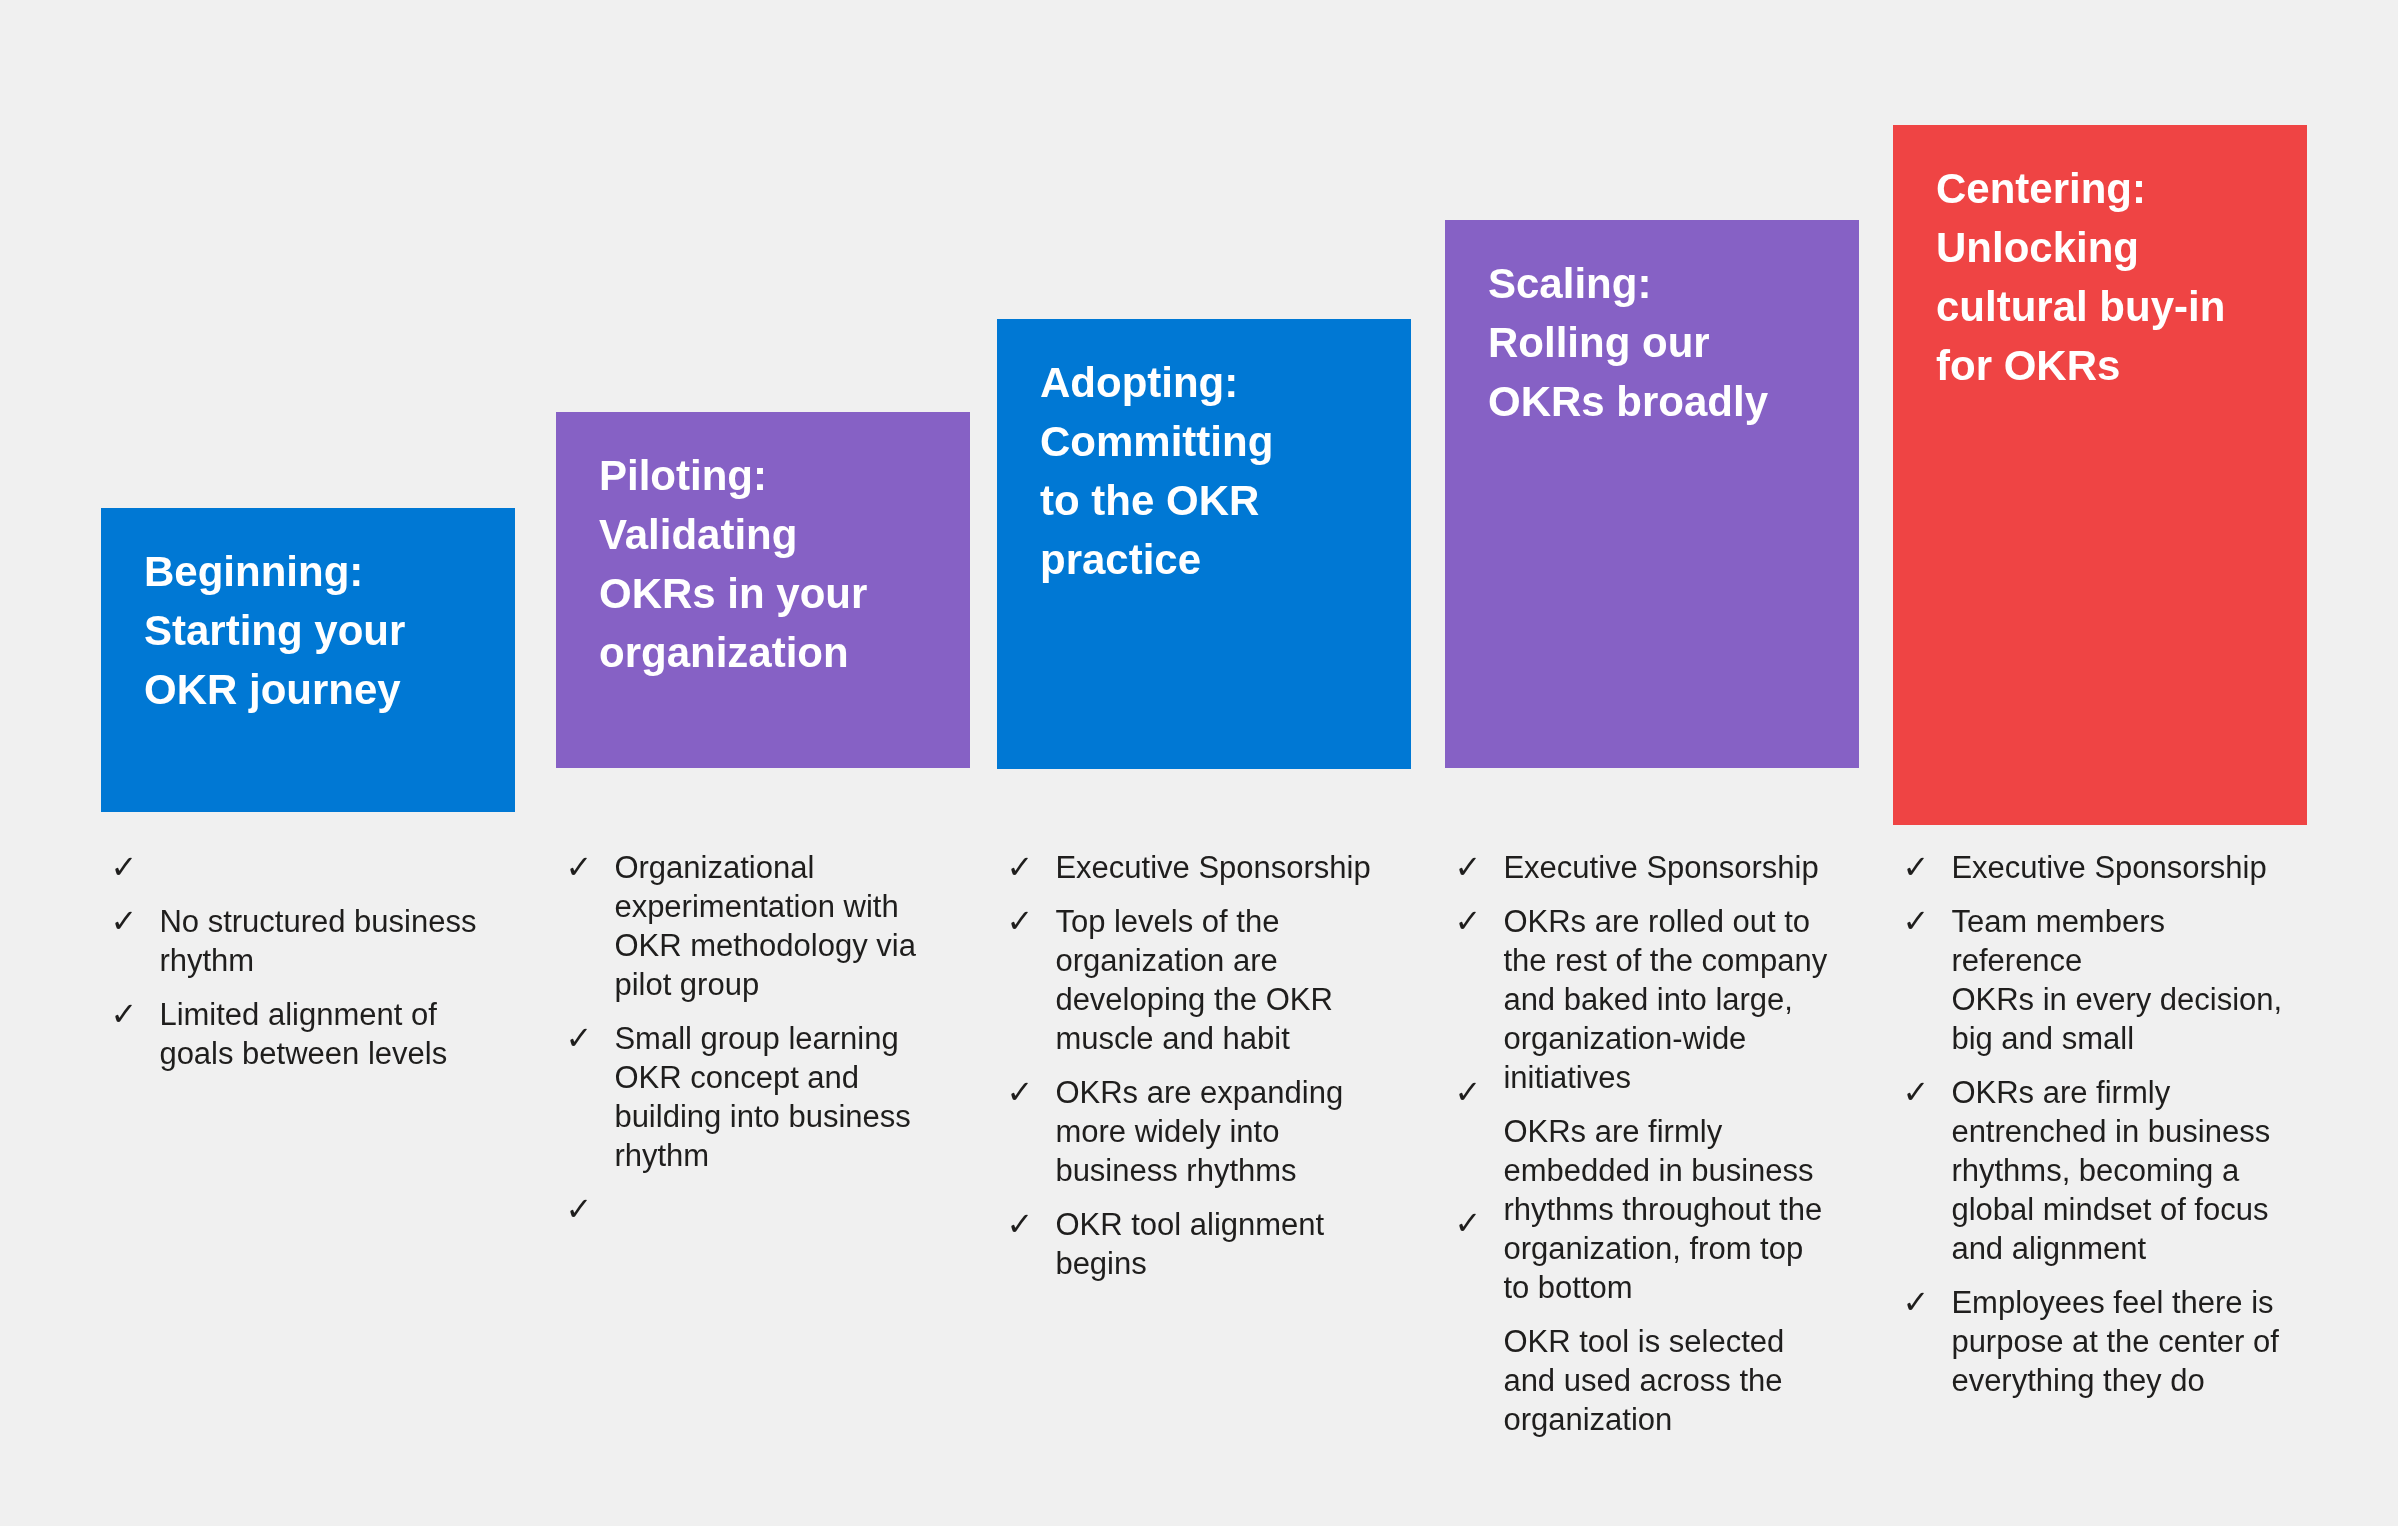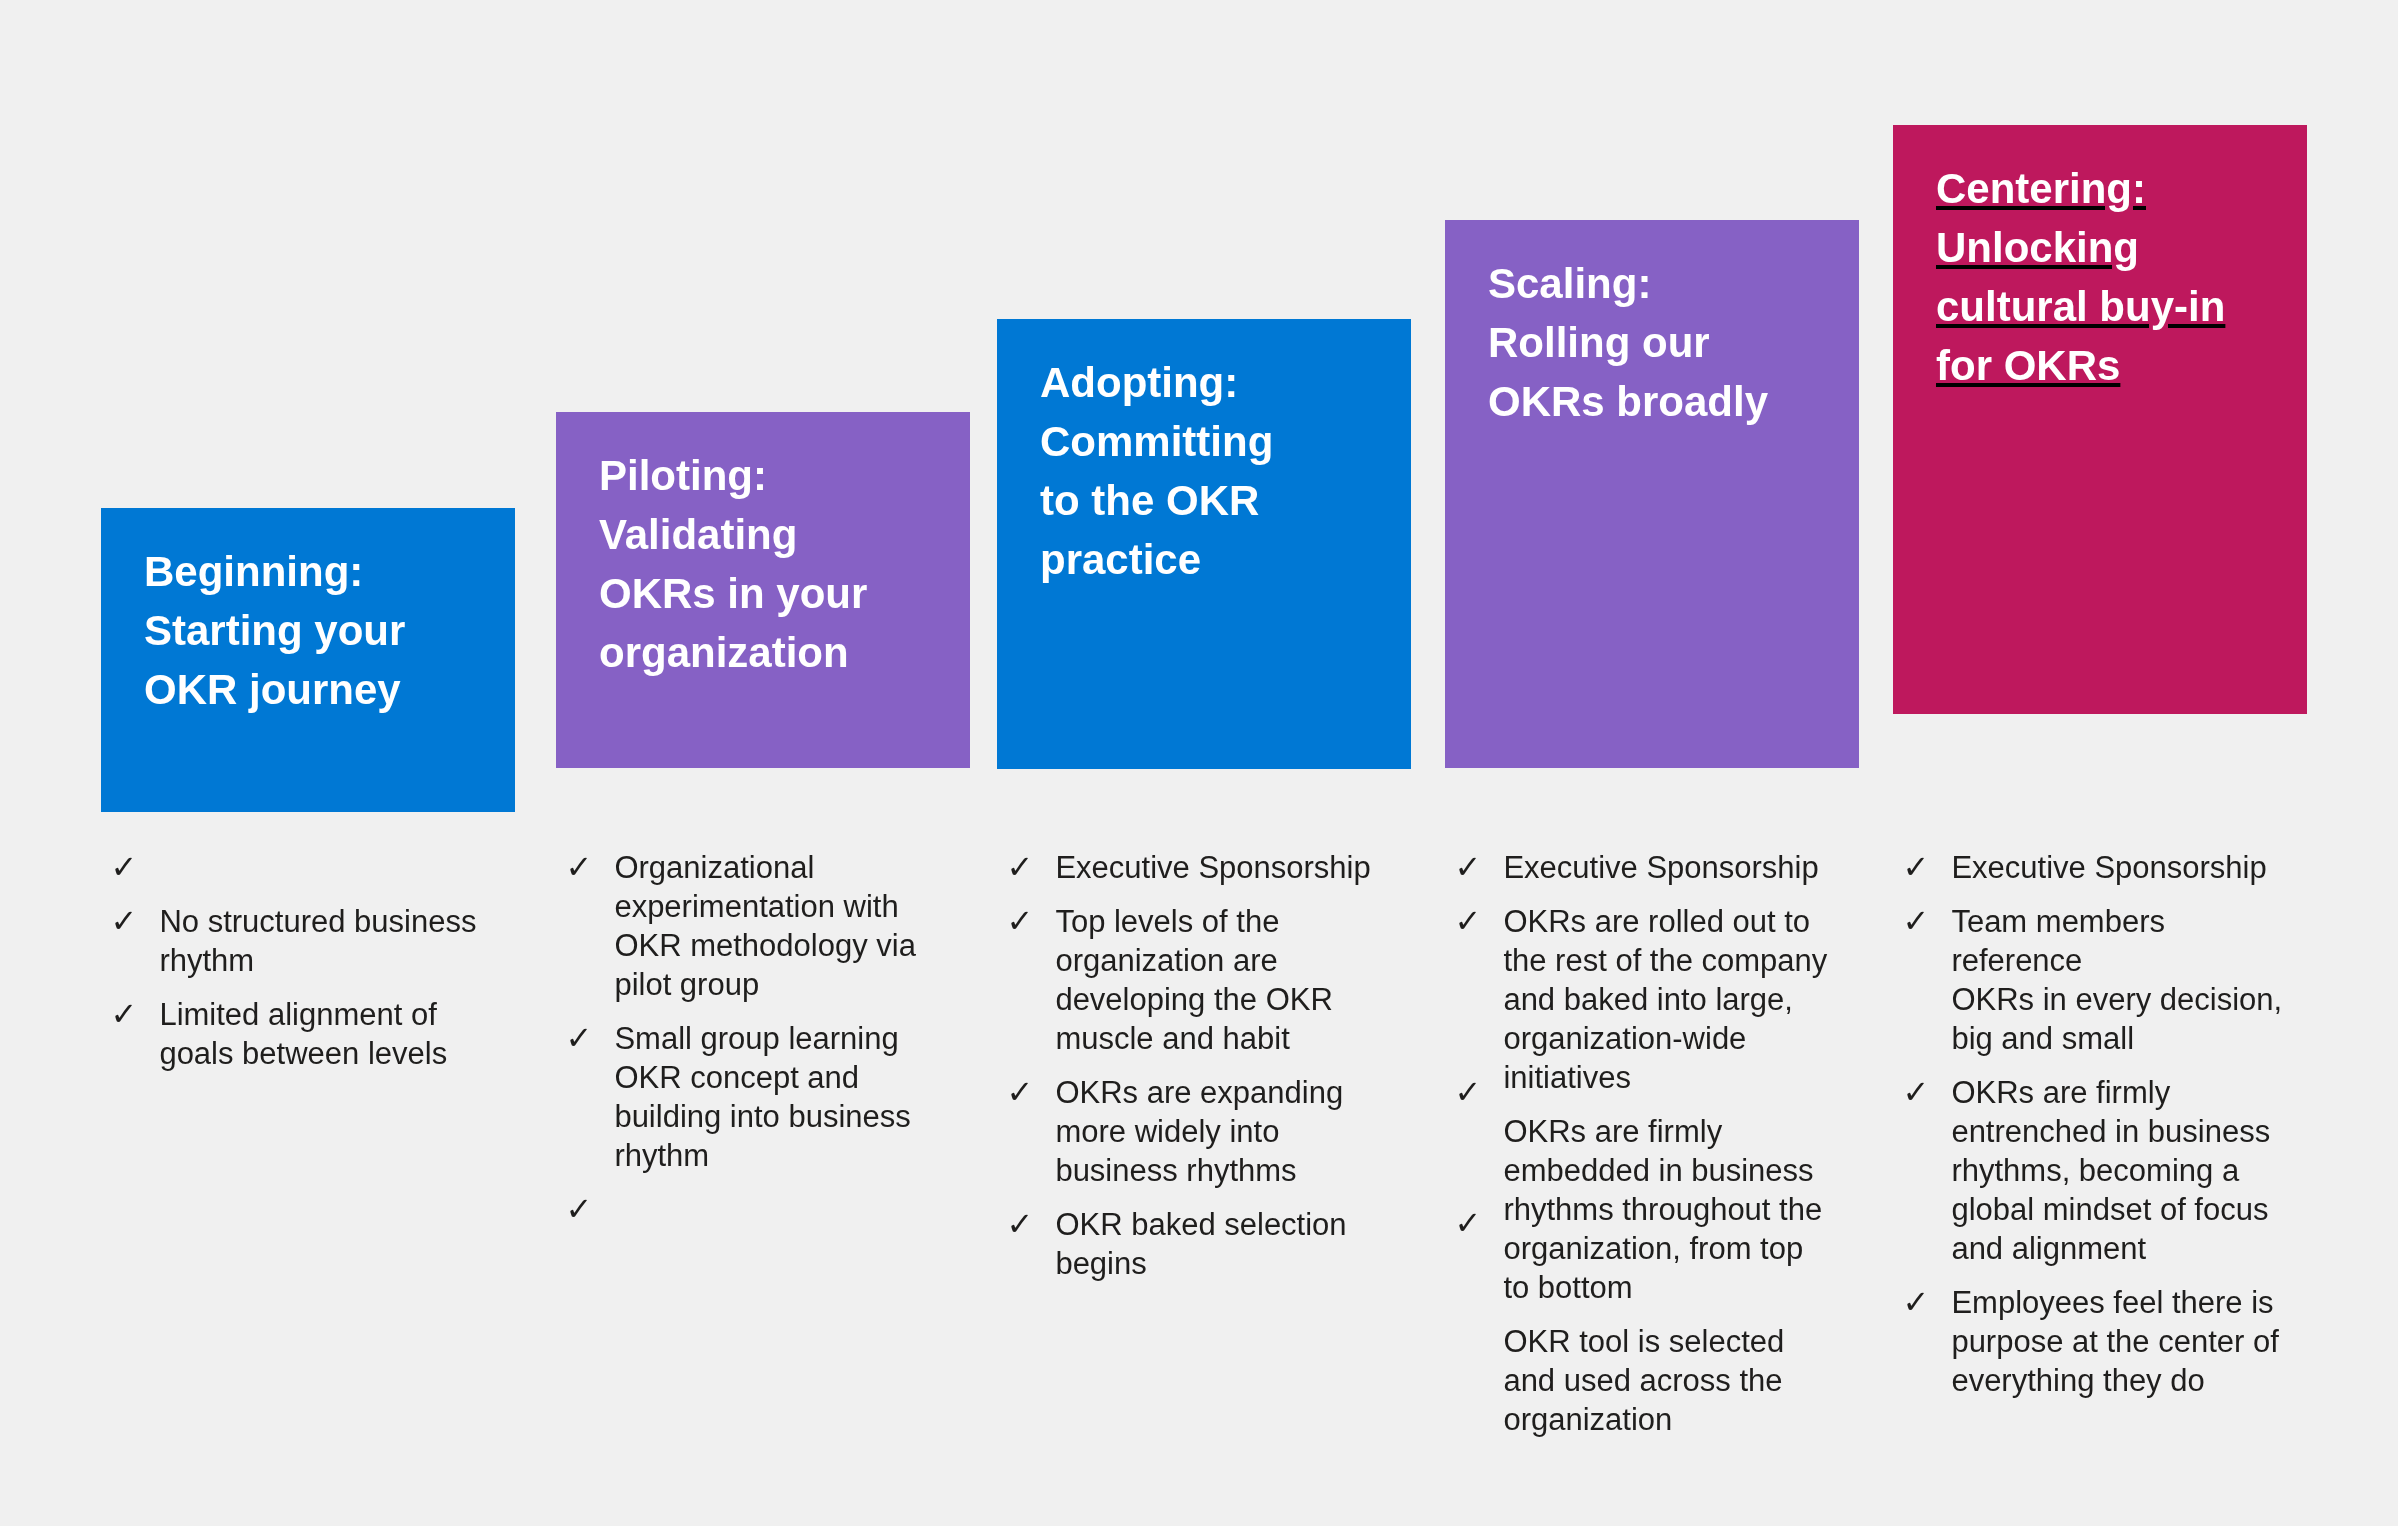--- a/index.html
+++ b/index.html
@@ -141,21 +141,21 @@
 muscle and habit</span>
   </li>
         <li class="item">
     <span class="check">✓</span>
     <span class="item-text">OKRs are expanding
 more widely into
 business rhythms</span>
   </li>
         <li class="item">
     <span class="check">✓</span>
-    <span class="item-text">OKR baked selection
+    <span class="item-text">OKR tool alignment
 begins</span>
   </li>
       </ul>
   </section>
     <section class="column" style="left: 1445px;">
     <div class="block" style="top: 220px; height: 548px; background: rgb(134, 97, 197);">
       <h2 class="block-title">Scaling:
 Rolling our
 OKRs broadly</h2>
     </div>
@@ -182,21 +182,21 @@
   </li>
         <li class="item">
     <span class="check" style="transform: translateY(-118px);">✓</span>
     <span class="item-text">OKR tool is selected
 and used across the
 organization</span>
   </li>
       </ul>
   </section>
     <section class="column" style="left: 1893px;">
-    <div class="block" style="top: 125px; height: 589px; background: #be185d; text-decoration: underline;">
+    <div class="block" style="top: 125px; height: 700px; background: #ef4444;">
       <h2 class="block-title">Centering:
 Unlocking
 cultural buy-in
 for OKRs</h2>
     </div>
     <ul class="items">
         <li class="item">
     <span class="check">✓</span>
     <span class="item-text">Executive Sponsorship</span>
   </li>

